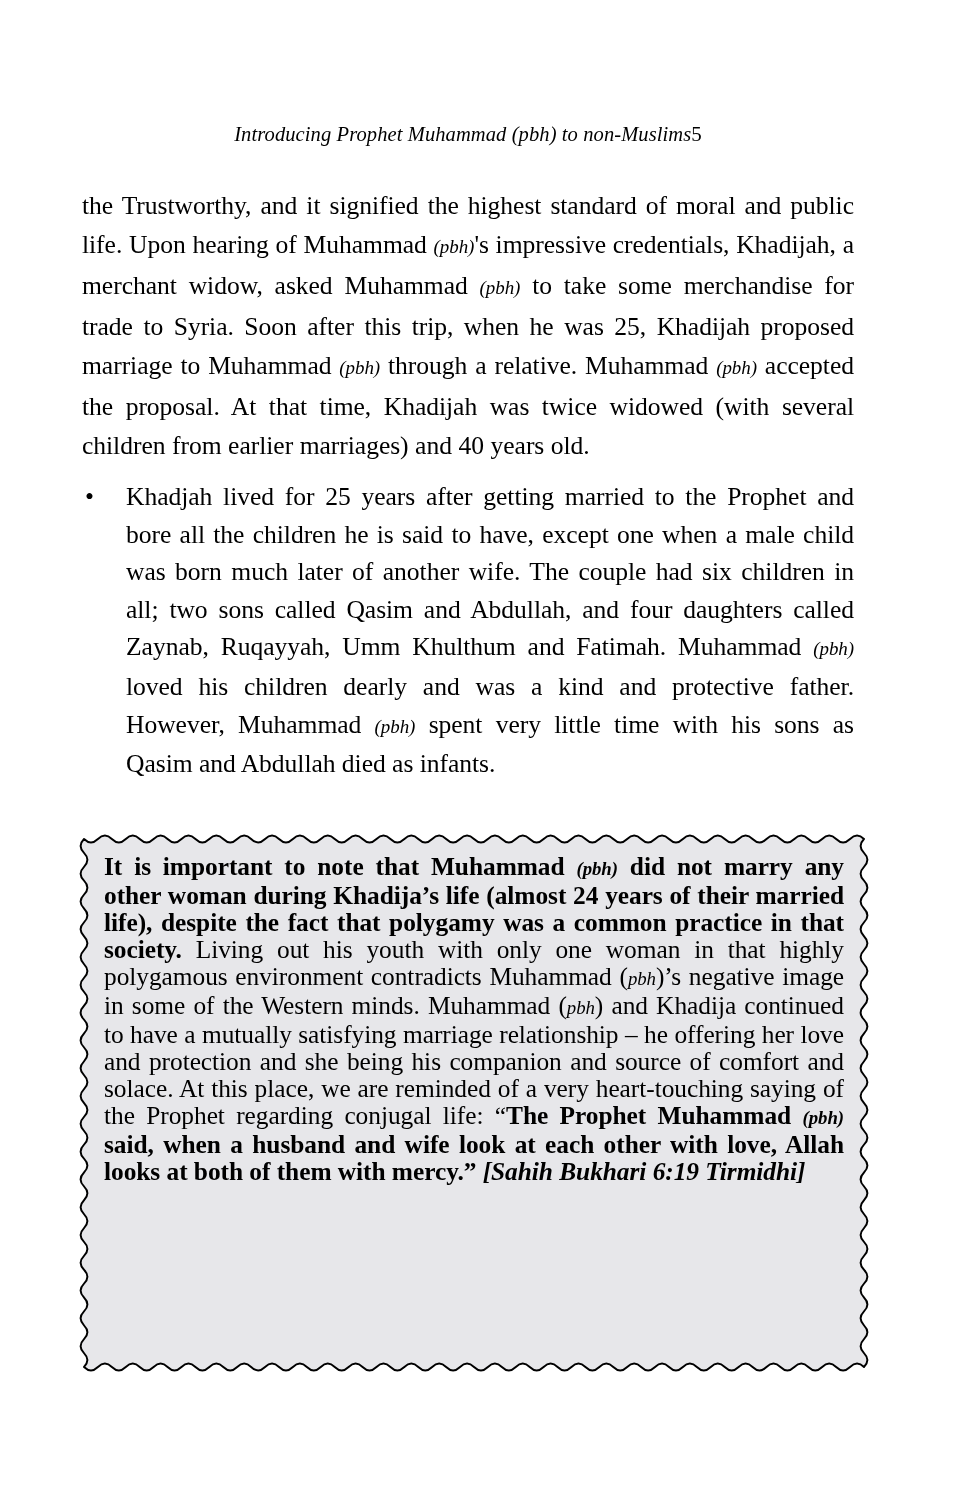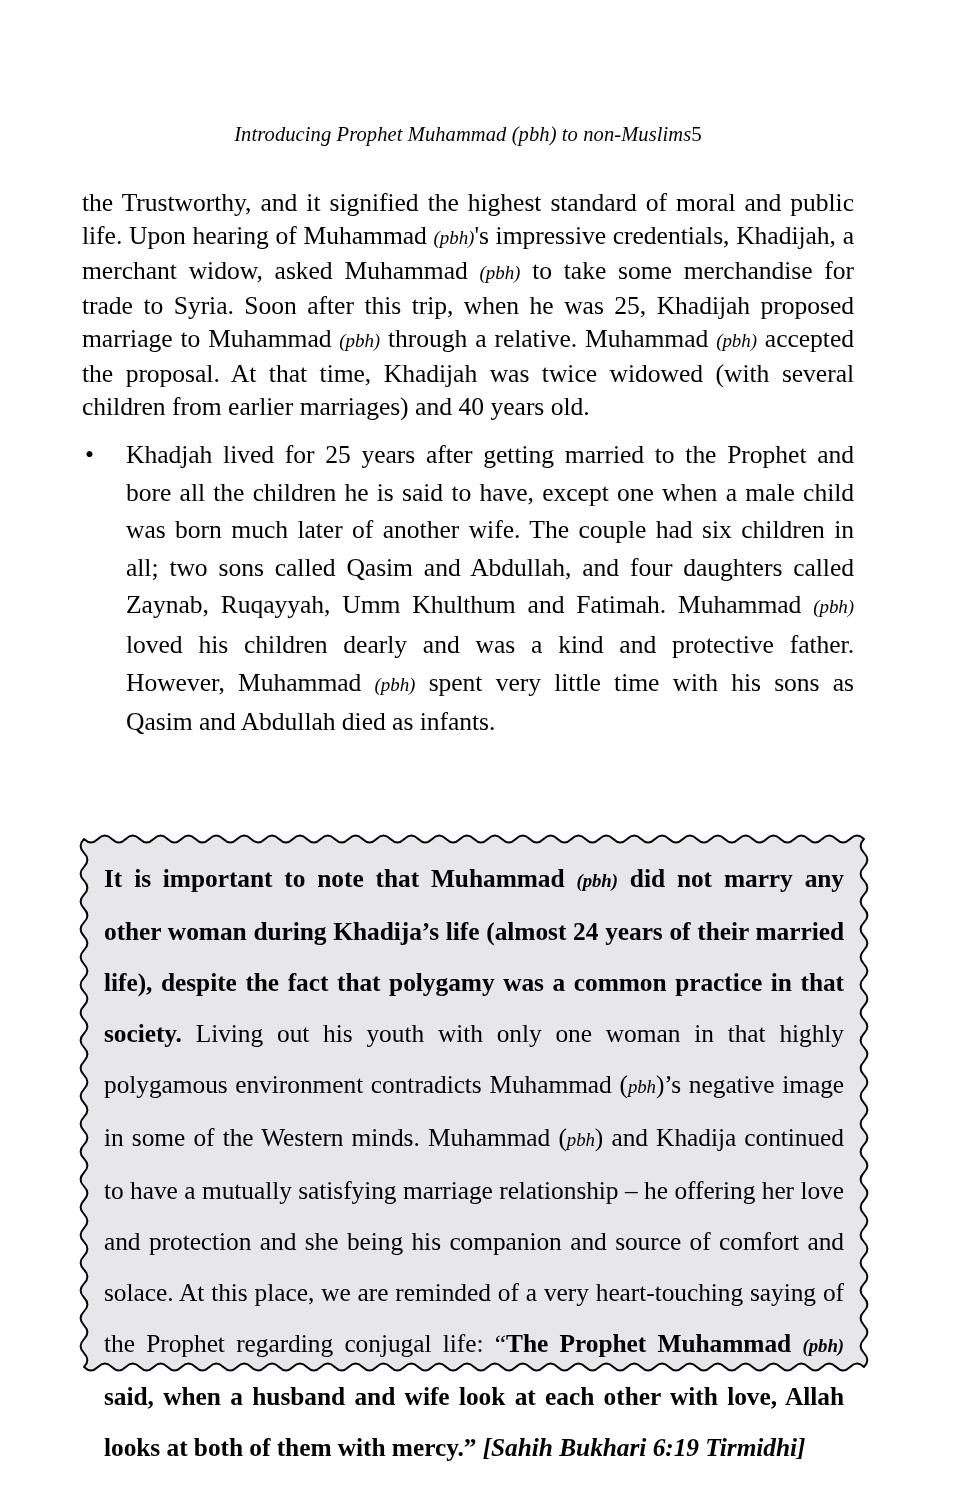--- a/index.html
+++ b/index.html
@@ -50,21 +50,21 @@
     left: 82px;
     top: 186px;
     width: 772px;
   }
 
   p.para {
     margin: 0;
     text-align: justify;
     text-align-last: left;
     font-size: 25.6px;
-    line-height: 33px;
+    line-height: 39px;
     letter-spacing: -0.05px;
     word-spacing: 0.2px;
   }
 
   .pbh {
     font-style: italic;
     font-size: 0.74em;
   }
 
   
@@ -104,21 +104,21 @@
     width: 792px;
     height: 540px;
     display: block;
   }
   .callout-body {
     position: absolute;
     left: 26px;
     top: 20px;
     width: 740px;
     font-size: 25.4px;
-    line-height: 51px;
+    line-height: 27px;
     text-align: justify;
     text-align-last: left;
     letter-spacing: -0.05px;
   }
   .callout-body p {
     margin: 0;
   }
   .strong {
     font-weight: bold;
   }

